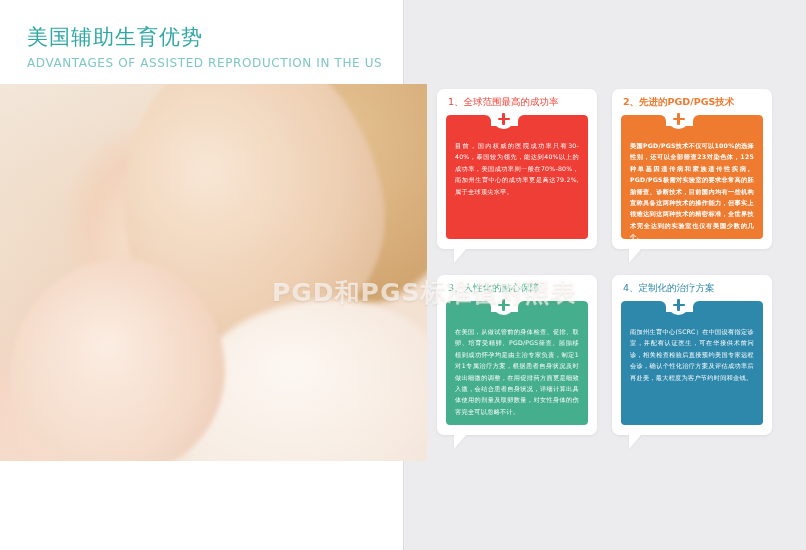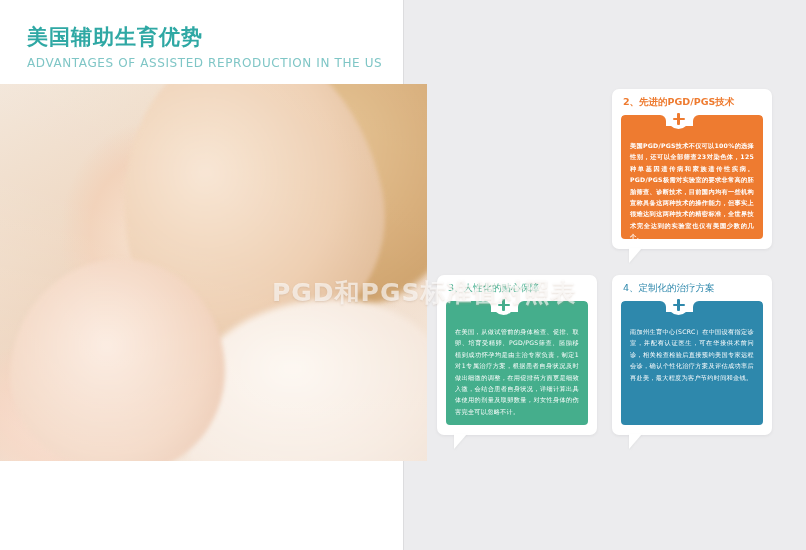--- a/index.html
+++ b/index.html
@@ -41,21 +41,21 @@
 
   
   .header {
     position: absolute;
     left: 27px;
     top: 24px;
     width: 380px;
   }
   .header .title-cn {
     font-size: 21px;
-    font-weight: bold;
+    font-weight: normal;
     color: #2fa8a4;
     letter-spacing: 1px;
     line-height: 26px;
     white-space: nowrap;
   }
   .header .title-en {
     margin-top: 5px;
     font-size: 12px;
     color: #7fc6c6;
     letter-spacing: 0.6px;
@@ -288,20 +288,36 @@
     <div class="hero-art"></div>
     <div class="hero-hair"></div>
     <div class="hero-head"></div>
     <div class="hero-shoulder"></div>
     <div class="hero-baby"></div>
     <div class="hero-veil"></div>
   </div>
 
   <div class="watermark">PGD和PGS标准值对照表</div>
 
+  <div class="card c1">
+    <div class="card-tail"></div>
+    <div class="card-title">1、全球范围最高的成功率</div>
+    <div class="card-body">
+      <div class="card-notch">
+        <div class="notch-left"></div>
+        <div class="notch-right"></div>
+      </div>
+      <div class="card-fill"></div>
+      <div class="plus-badge">
+        <span class="bar-h"></span>
+        <span class="bar-v"></span>
+      </div>
+      <div class="card-text">目前，国内权威的医院成功率只有30-40%，泰国较为领先，能达到40%以上的成功率，美国成功率则一般在70%-80%，南加州生育中心的成功率更是高达79.2%,属于全球顶尖水平。</div>
+    </div>
+  </div>
 
   <div class="card c2">
     <div class="card-tail"></div>
     <div class="card-title">2、先进的PGD/PGS技术</div>
     <div class="card-body">
       <div class="card-notch">
         <div class="notch-left"></div>
         <div class="notch-right"></div>
       </div>
       <div class="card-fill"></div>

